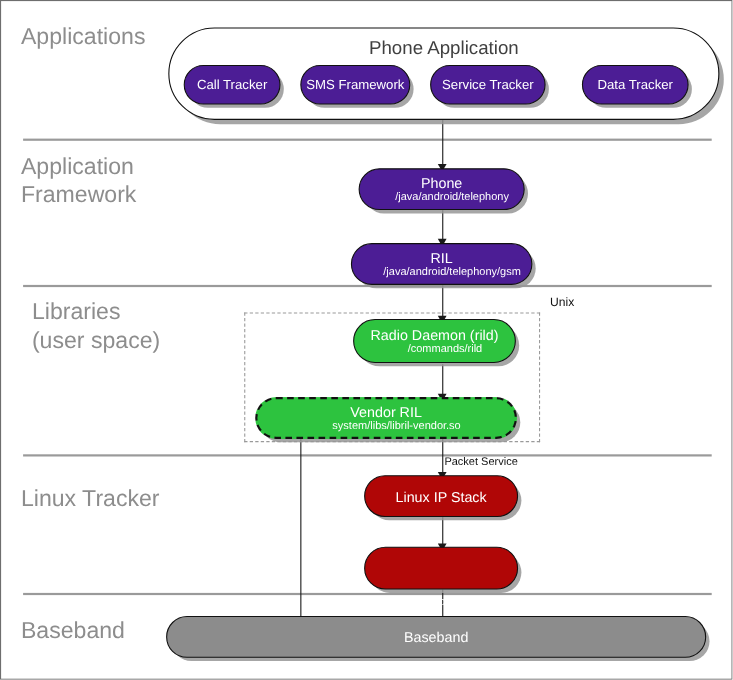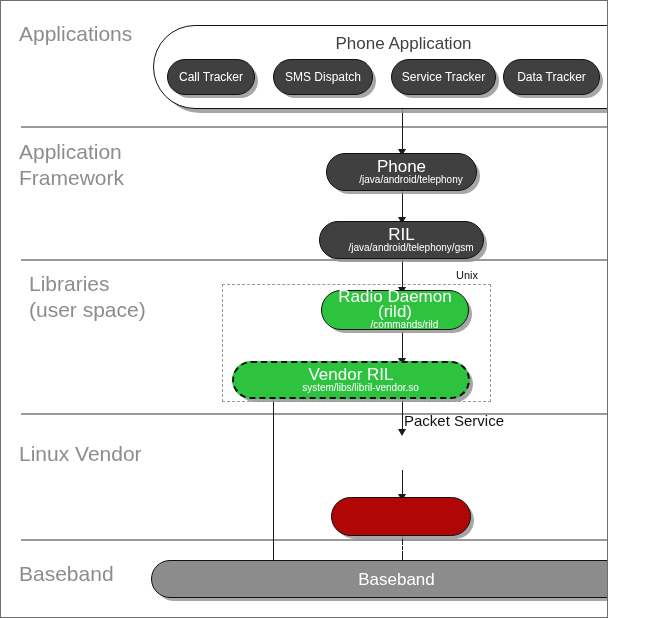--- a/index.html
+++ b/index.html
@@ -2,21 +2,21 @@
 <html><head>
 <meta charset="utf-8">
 <style>
   html, body {
     margin: 0;
     padding: 0;
     background: #ffffff;
   }
   #canvas {
     position: relative;
-    width: 608px;
+    width: 666px;
     height: 618px;
     background: #ffffff;
     border: 1px solid #6e6e6e;
     box-sizing: border-box;
     overflow: hidden;
     font-family: "Liberation Sans", sans-serif;
   }
 
   
   .divider {
@@ -47,52 +47,52 @@
     position: absolute;
     width: 0;
     height: 0;
     border-left: 4px solid transparent;
     border-right: 4px solid transparent;
     border-top: 7px solid #1a1a1a;
   }
   .edge-label {
     position: absolute;
     color: #111111;
-    font-size: 15px;
+    font-size: 10px;
     line-height: 14px;
     text-align: center;
     white-space: pre-line;
   }
 
   
   .node {
     position: absolute;
     box-sizing: border-box;
     border-radius: 999px;
     display: flex;
     flex-direction: column;
     align-items: center;
     justify-content: center;
     color: #ffffff;
     border: 1px solid #111111;
     box-shadow: 4px 4px 0 -1px rgba(150,150,150,0.85);
     text-align: center;
   }
   .node .title {
-    font-size: 17px;
+    font-size: 13px;
     line-height: 15px;
   }
   .node .sub {
     font-size: 10px;
     line-height: 12px;
     padding-left: 19px;
   }
   .node.small .title { font-size: 12px; }
 
-  .blue  { background: #404040; }
+  .blue  { background: #4c1d95; }
   .green { background: #2dc33f; }
   .red   { background: #b00606; }
   .gray  { background: #8c8c8c; }
 
   .green.dashed-border { border: 2px dashed #111111; }
 
   
   .app-container {
     position: absolute;
     box-sizing: border-box;
@@ -115,38 +115,39 @@
   .unix-box {
     position: absolute;
     box-sizing: border-box;
     border: 1.5px dashed #9a9a9a;
     background: transparent;
   }
   .unix-label {
     position: absolute;
     font-size: 11px;
     color: #111111;
+    margin-left: 44px;
   }
 </style>
 </head>
 <body>
 
 <div id="canvas">
 
   <div class="divider" style="top:125px;"></div>
   <div class="divider" style="top:258px;"></div>
   <div class="divider" style="top:412px;"></div>
   <div class="divider" style="top:538px;"></div>
 
   <div class="layer-label" style="left:18px; top:20px;">Applications</div>
   <div class="layer-label" style="left:18px; top:138px;">Application
 Framework</div>
   <div class="layer-label" style="left:28px; top:270px;">Libraries
 (user space)</div>
-  <div class="layer-label" style="left:18px; top:440px;">Linux Vendor</div>
+  <div class="layer-label" style="left:18px; top:440px;">Linux Tracker</div>
   <div class="layer-label" style="left:18px; top:560px;">Baseband</div>
 
   <div class="vline" style="left:401px; top:108px; height:42px;"></div>
   <div class="arrowhead" style="left:397px; top:148px;"></div>
 
   <div class="vline" style="left:401px; top:190px; height:28px;"></div>
   <div class="arrowhead" style="left:397px; top:216px;"></div>
 
   <div class="vline" style="left:401px; top:258px; height:30px;"></div>
   <div class="arrowhead" style="left:397px; top:286px;"></div>
@@ -169,28 +170,28 @@
 
   <div class="app-container" style="left:152px; top:24px; width:501px; height:84px;">
     <div class="app-container-title">Phone Application</div>
   </div>
 
   <div class="node blue small" style="left:166px; top:58px; width:88px; height:36px;">
     <div class="title">Call Tracker</div>
   </div>
 
   <div class="node blue small" style="left:272px; top:58px; width:100px; height:36px;">
-    <div class="title">SMS Dispatch</div>
+    <div class="title">SMS Framework</div>
   </div>
 
   <div class="node blue small" style="left:390px; top:58px; width:105px; height:36px;">
     <div class="title">Service Tracker</div>
   </div>
 
-  <div class="node blue small" style="left:502px; top:58px; width:97px; height:36px;">
+  <div class="node blue small" style="left:528px; top:58px; width:97px; height:36px;">
     <div class="title">Data Tracker</div>
   </div>
 
   <div class="node blue" style="left:325px; top:152px; width:151px; height:38px;">
     <div class="title">Phone</div>
     <div class="sub">/java/android/telephony</div>
   </div>
 
   <div class="node blue" style="left:318px; top:220px; width:165px; height:38px;">
     <div class="title">RIL</div>
@@ -203,20 +204,23 @@
   <div class="node green" style="left:320px; top:289px; width:148px; height:40px;">
     <div class="title">Radio Daemon (rild)</div>
     <div class="sub">/commands/rild</div>
   </div>
 
   <div class="node green dashed-border" style="left:231px; top:360px; width:238px; height:38px;">
     <div class="title">Vendor RIL</div>
     <div class="sub">system/libs/libril-vendor.so</div>
   </div>
 
+  <div class="node red" style="left:330px; top:431px; width:140px; height:38px;">
+    <div class="title">Linux IP Stack</div>
+  </div>
 
   <div class="node red" style="left:330px; top:496px; width:140px; height:39px;gap:48px;">
     <div class="title">Packet Driver</div>
     <div class="sub">PPP, for example</div>
   </div>
 
   <div class="node gray" style="left:150px; top:559px; width:491px; height:38px;">
     <div class="title">Baseband</div>
   </div>
 

